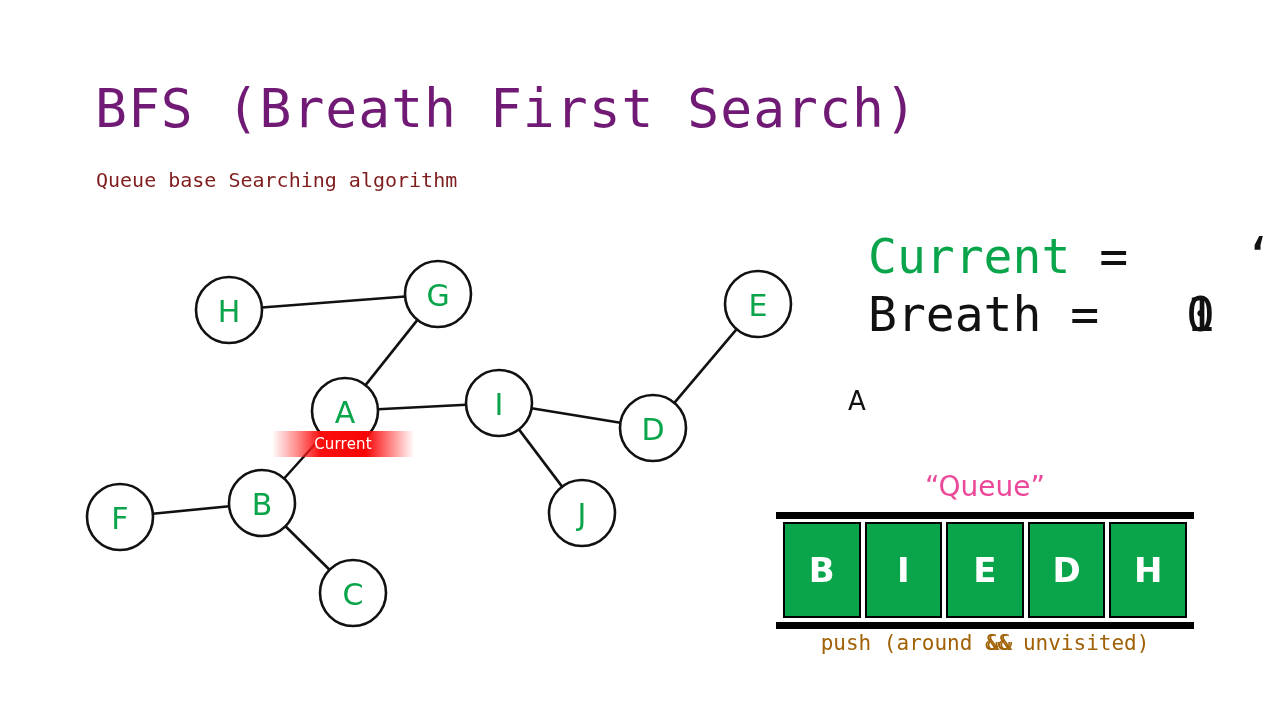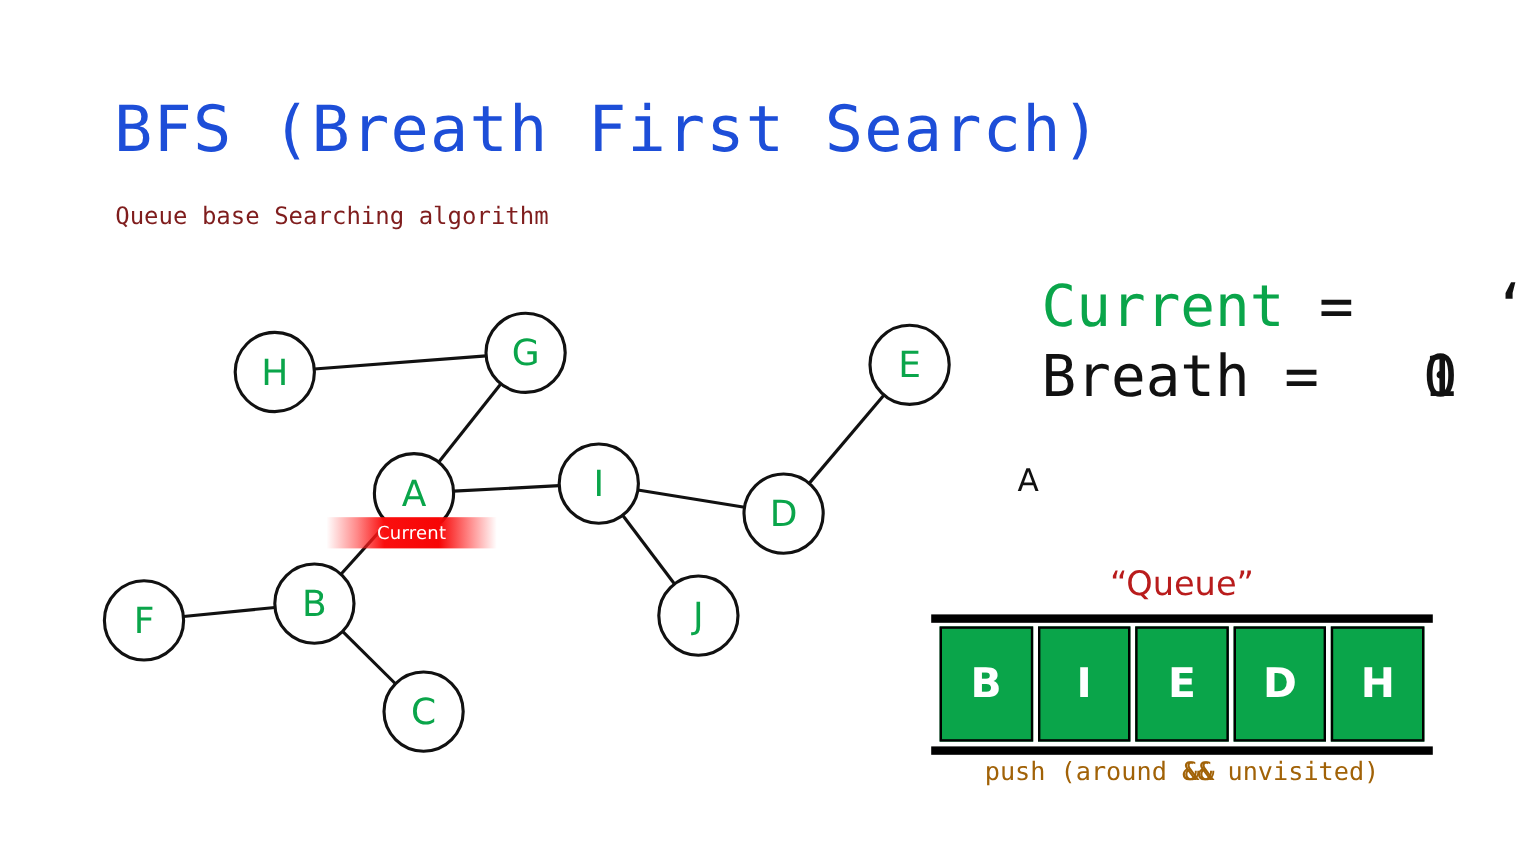--- a/index.html
+++ b/index.html
@@ -24,21 +24,21 @@
 
   
   .title {
     position: absolute;
     left: 95px;
     top: 78px;
     font-family: "DejaVu Sans Mono", monospace;
     font-size: 53px;
     line-height: 62px;
     letter-spacing: 1px;
-    color: #1d4ed8;
+    color: #701a75;
     white-space: nowrap;
     font-weight: 400;
   }
   .subtitle {
     position: absolute;
     left: 96px;
     top: 166px;
     font-family: "DejaVu Sans Mono", monospace;
     font-size: 20px;
     line-height: 28px;
@@ -137,21 +137,21 @@
 
   
   .queue-title {
     position: absolute;
     left: 910px;
     top: 470px;
     width: 150px;
     text-align: center;
     font-family: "DejaVu Sans", sans-serif;
     font-size: 28px;
-    color: #b91c1c;
+    color: #ec4899;
     white-space: nowrap;
   }
   .queue-rail {
     position: absolute;
     left: 776px;
     width: 418px;
     height: 7px;
     background: #000000;
   }
   #queue-rail-top    { top: 512px; }

